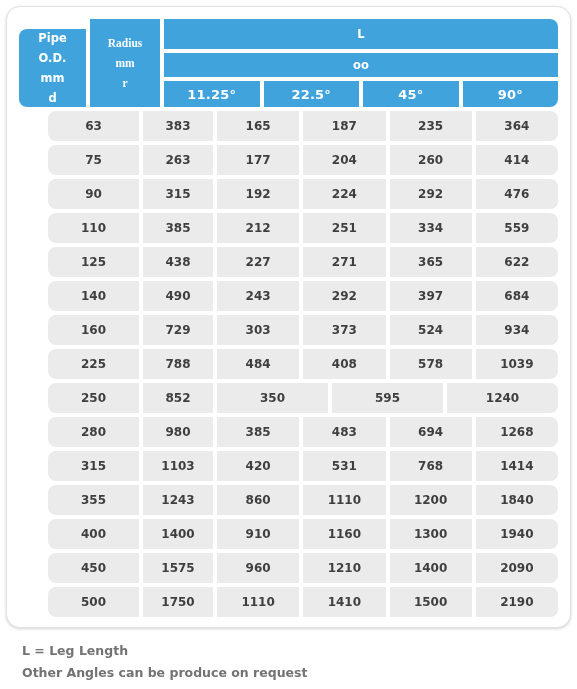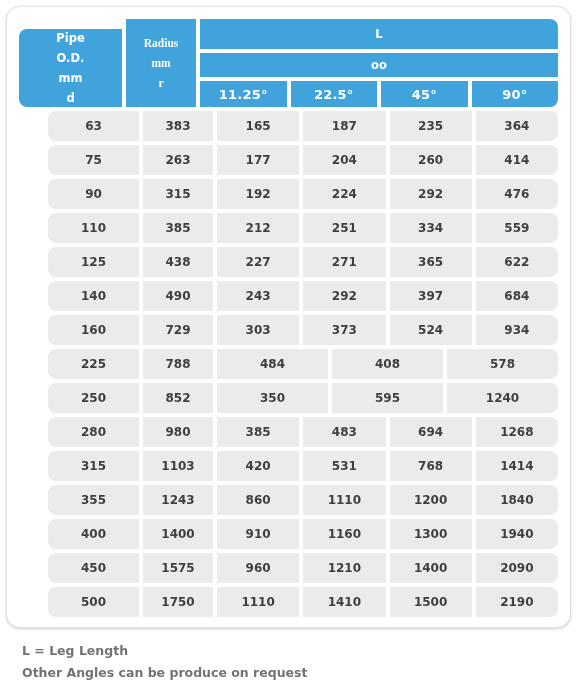--- a/index.html
+++ b/index.html
@@ -55,21 +55,21 @@
     align-items: center;
     background: #41a3dc;
     color: #ffffff;
     font-size: 11.5px;
     font-weight: bold;
     line-height: 1.75;
     text-align: center;
   }
 
   .th-col-pipe {
-    width: 103px;
+    width: 67px;
     border-radius: 8px 0 0 8px;
     margin-top: 10px;
   }
   .th-col-radius {
     width: 70px;
     font-family: Liberation Serif, serif;
   }
 
   .th-right {
     flex: 1;
@@ -245,20 +245,21 @@
             <div class="cell c-val">373</div>
             <div class="cell c-val">524</div>
             <div class="cell c-val">934</div>
           </div>
           <div class="trow">
             <div class="cell c-pipe">225</div>
             <div class="cell c-radius">788</div>
             <div class="cell c-val">484</div>
             <div class="cell c-val">408</div>
             <div class="cell c-val">578</div>
+            <div class="cell c-val">1039</div>
           </div>
           <div class="trow">
             <div class="cell c-pipe">250</div>
             <div class="cell c-radius">852</div>
             <div class="cell c-val">350</div>
             <div class="cell c-val">595</div>
             <div class="cell c-val">1240</div>
           </div>
           <div class="trow">
             <div class="cell c-pipe">280</div>

